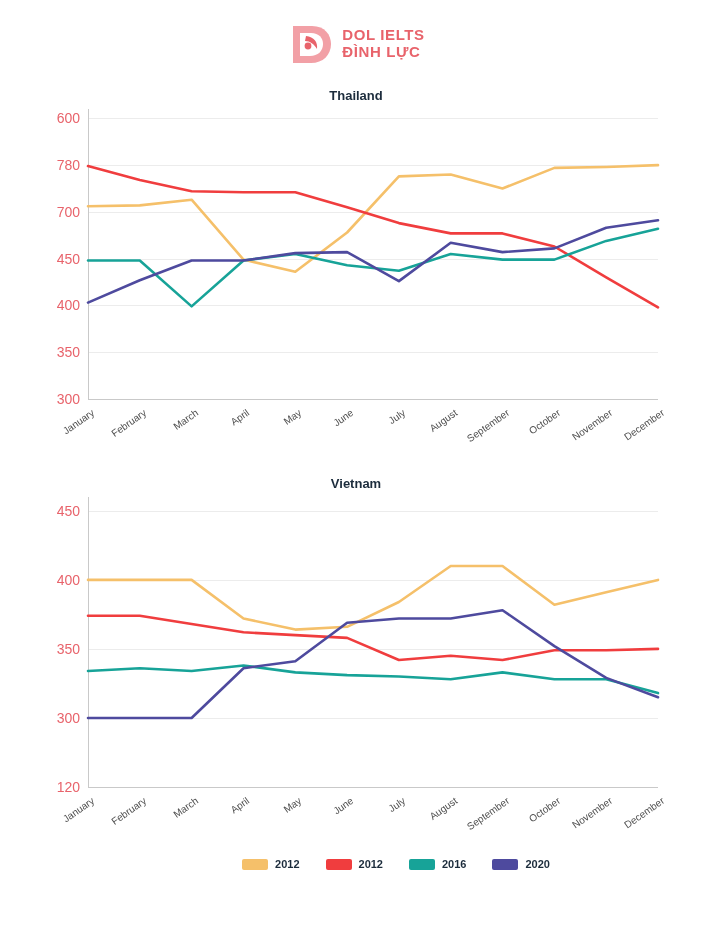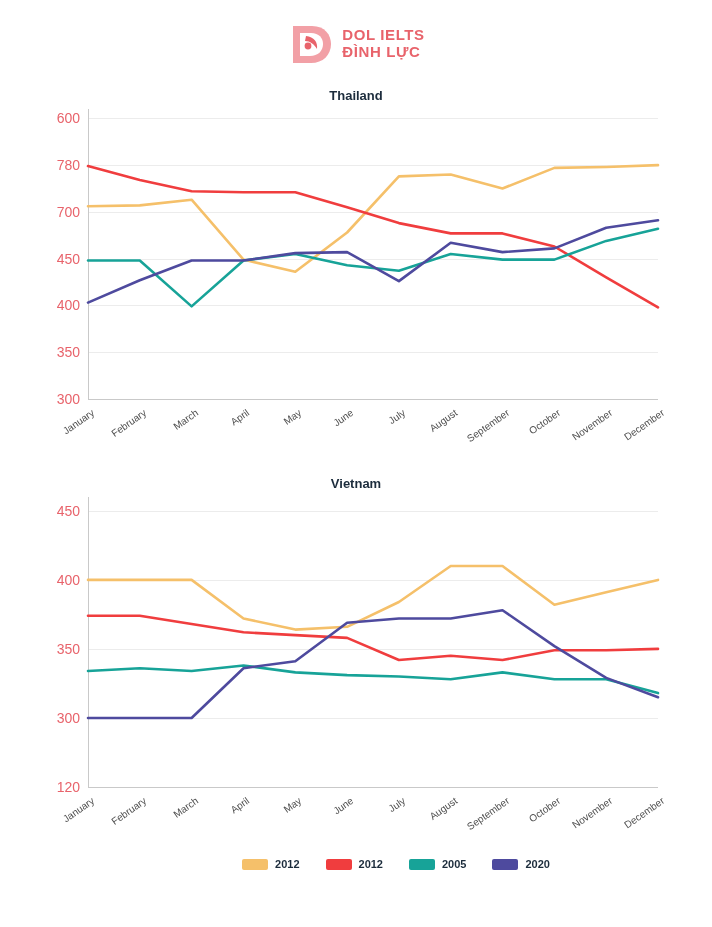--- a/index.html
+++ b/index.html
@@ -232,21 +232,21 @@
       <div class="legend-item">
         <span class="legend-swatch" style="background: rgb(245, 192, 106);"></span>
         <span class="legend-label">2012</span>
       </div>
       <div class="legend-item">
         <span class="legend-swatch" style="background: rgb(240, 61, 62);"></span>
         <span class="legend-label">2012</span>
       </div>
       <div class="legend-item">
         <span class="legend-swatch" style="background: rgb(23, 163, 152);"></span>
-        <span class="legend-label">2005</span>
+        <span class="legend-label">2016</span>
       </div>
       <div class="legend-item">
         <span class="legend-swatch" style="background: rgb(78, 74, 158);"></span>
         <span class="legend-label">2020</span>
       </div>
     </div>
 
 </div>
 
 </body></html>

